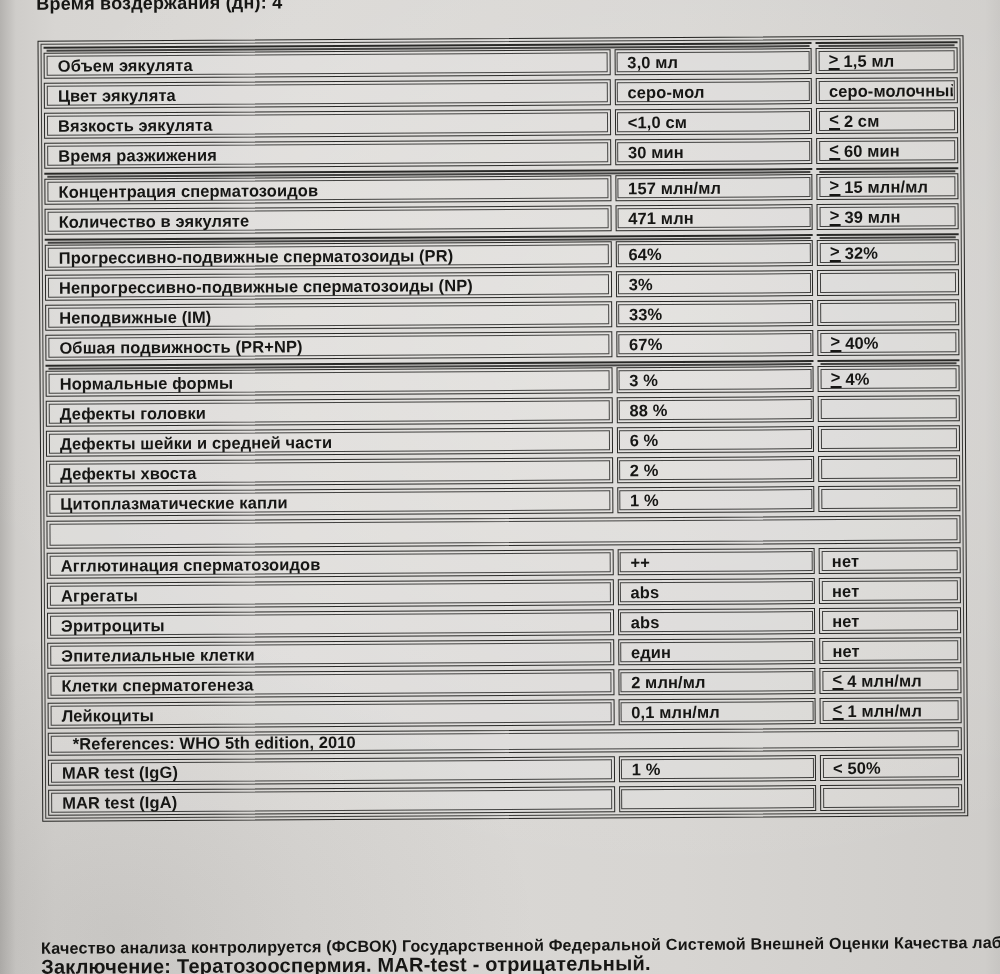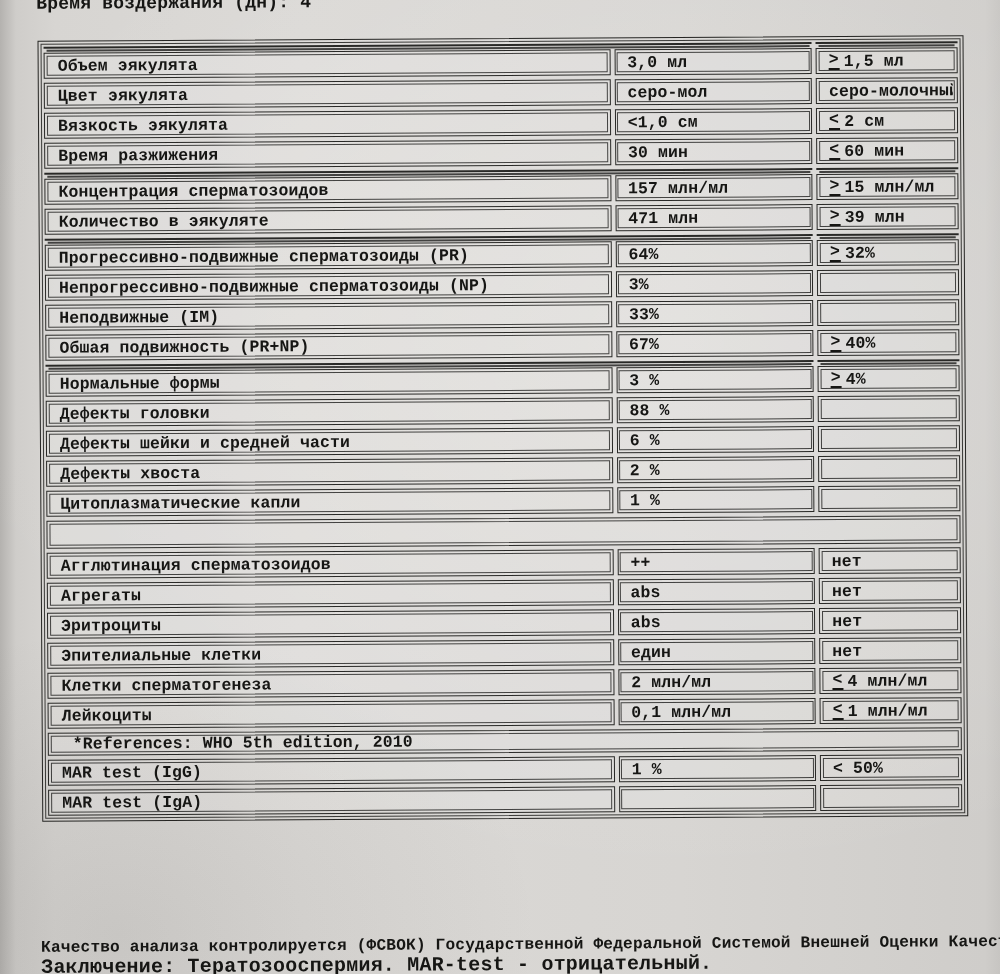--- a/index.html
+++ b/index.html
@@ -1,19 +1,19 @@
 <!DOCTYPE html>
 <html><head>
 <meta charset="utf-8">
 <style>
   html,body{margin:0;padding:0;background:#888;}
   *{box-sizing:border-box;}
   .page{
     position:relative;width:1000px;height:974px;overflow:hidden;
-    font-family:Liberation Mono, monospace;
+    font-family:Liberation Sans, sans-serif;
     color:#161614;
     background:
       radial-gradient(60% 45% at 12% 96%, rgba(60,58,55,0.10), rgba(0,0,0,0) 70%),
       radial-gradient(120% 90% at 68% 35%, rgba(255,255,255,0.22), rgba(0,0,0,0) 62%),
       linear-gradient(90deg,#b4b2af 0px,#cfcdca 16px,#d7d5d2 55px,#dbd9d6 300px,#d7d5d2 680px,#cfcdca 985px,#c7c5c2 1000px);
   }
   .tilt{position:absolute;inset:0;transform:rotate(-0.35deg);transform-origin:50% 46%;}
   .abstinence{
     position:absolute;left:39px;top:-9px;font-size:18px;font-weight:bold;
     letter-spacing:.2px;white-space:nowrap;

